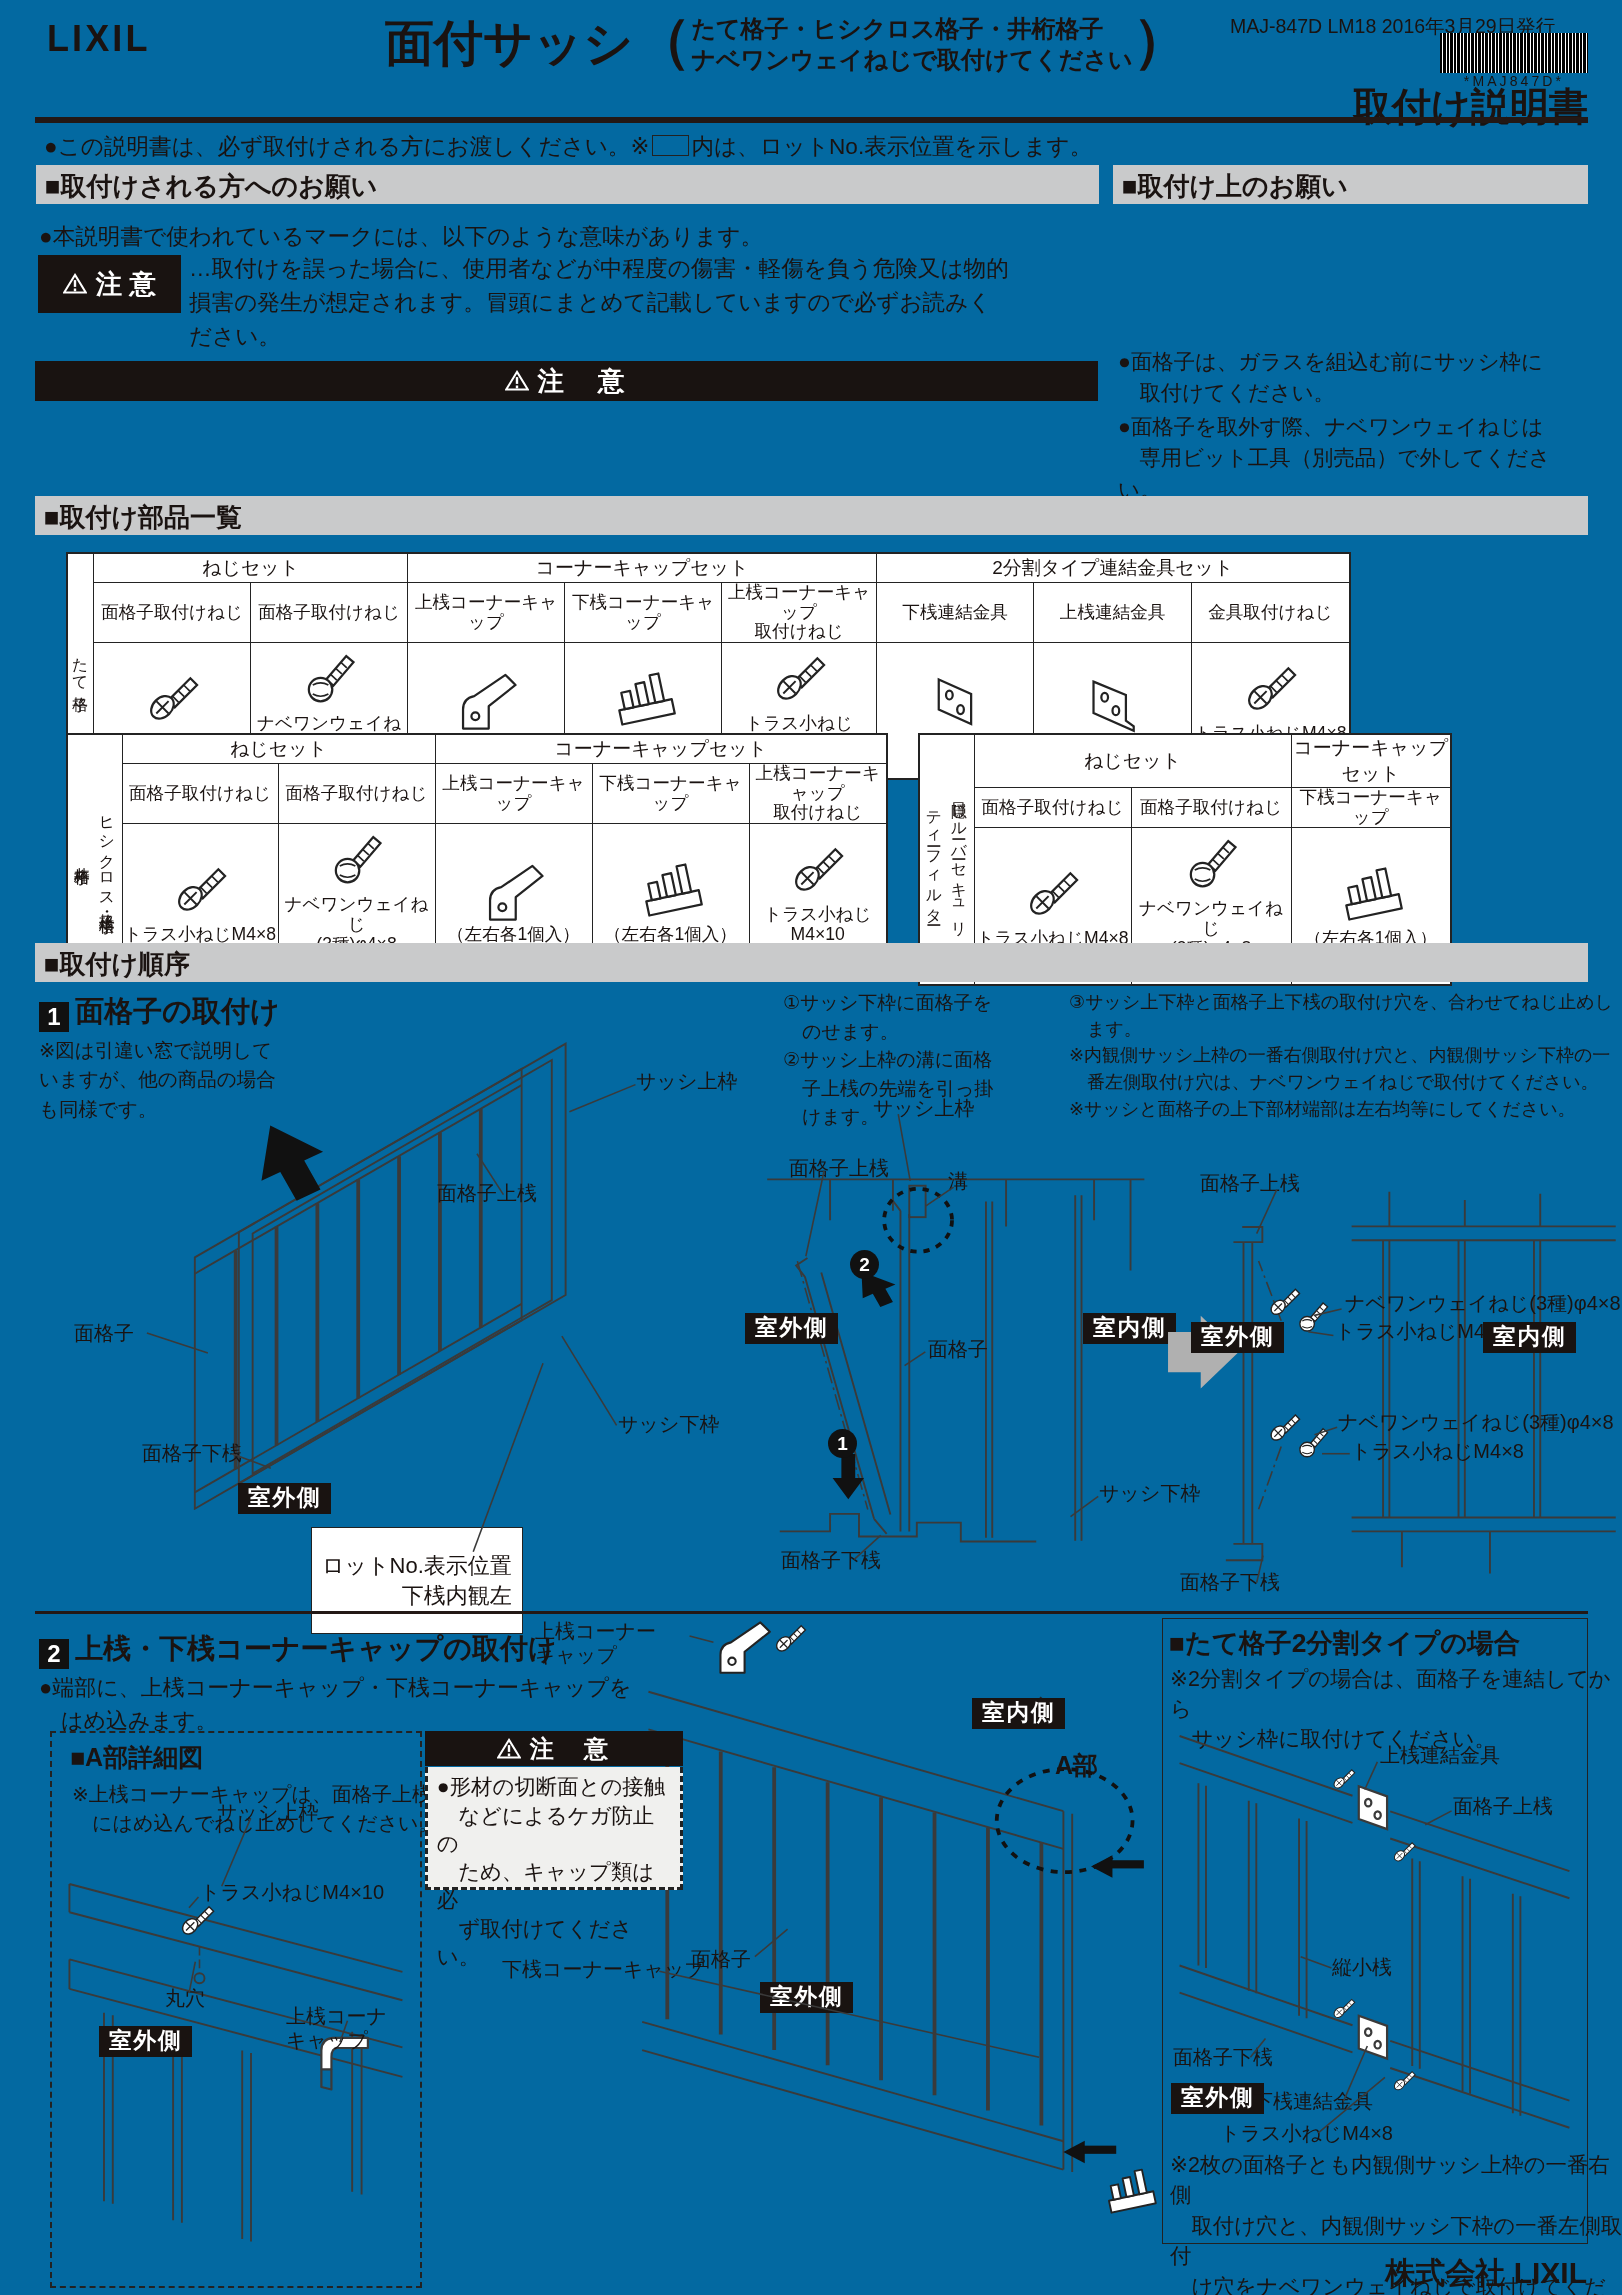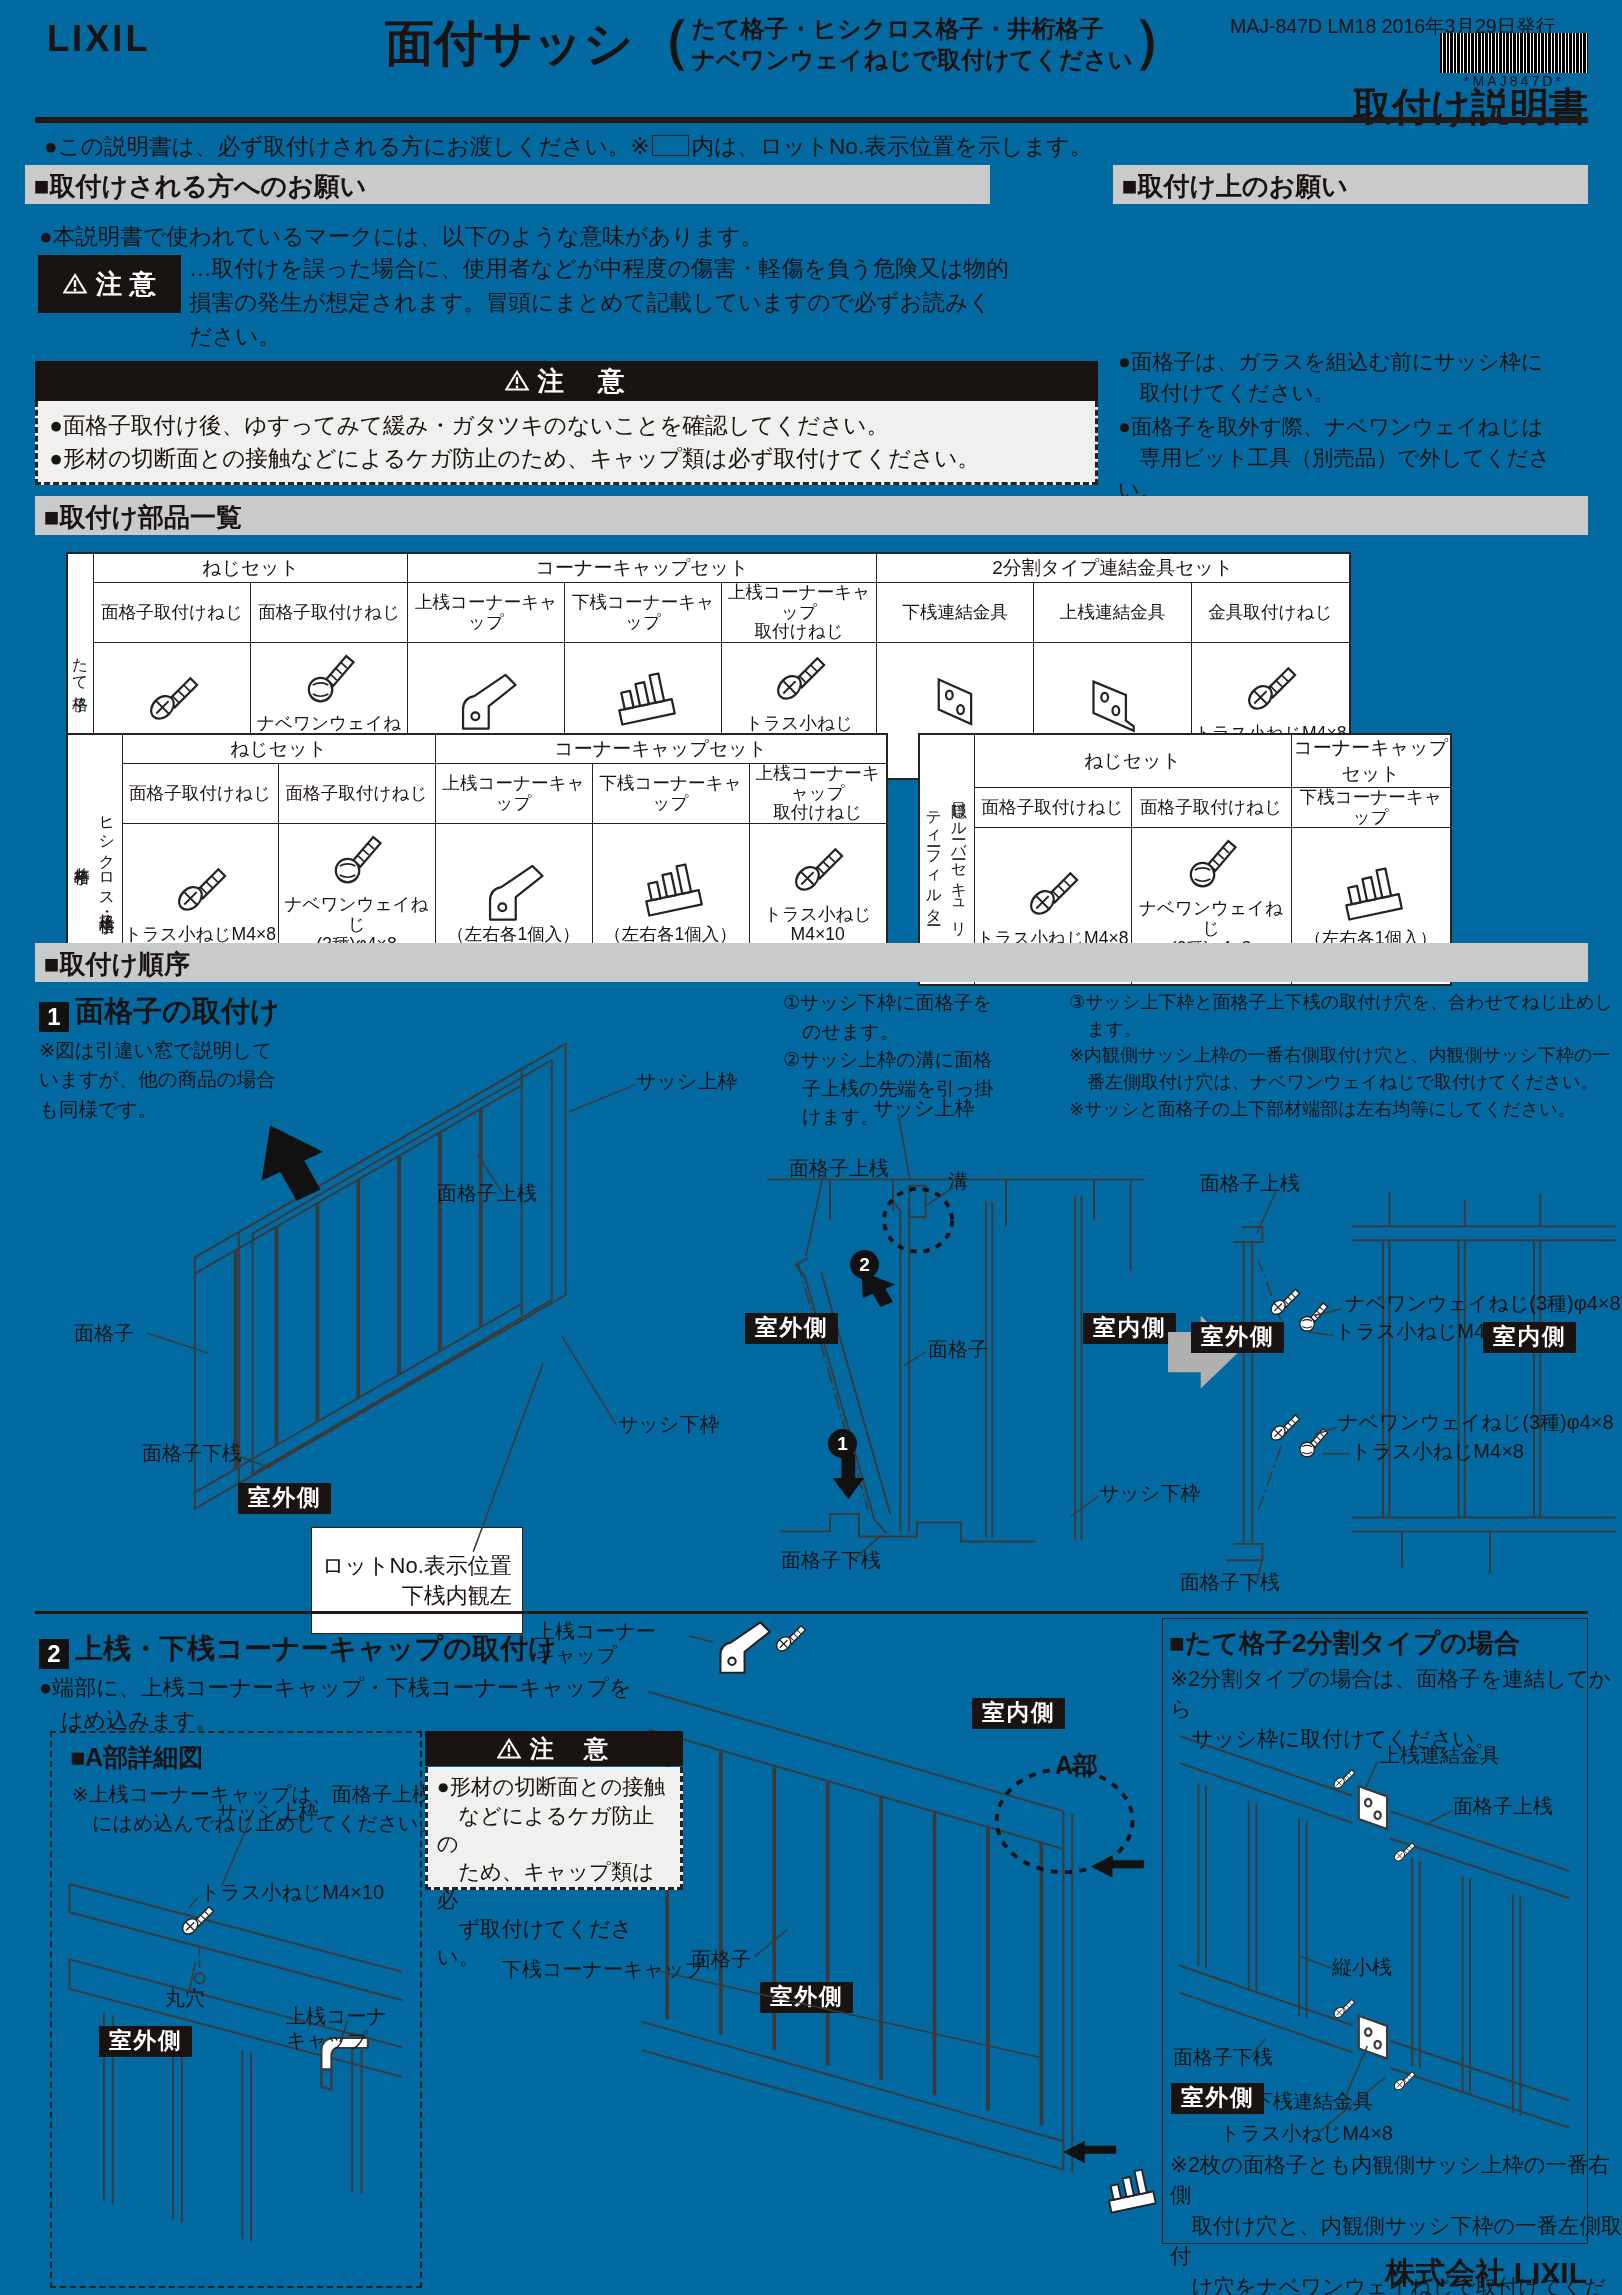--- a/index.html
+++ b/index.html
@@ -98,42 +98,38 @@
   <div class="abs barcode" style="left:1440px;top:33px;width:148px;height:40px;"></div>
   <div class="abs" style="left:1440px;top:73px;width:148px;text-align:center;font-size:14px;letter-spacing:3.1px;">*MAJ847D*</div>
   <div class="abs b" style="right:35px;top:80px;font-size:39px;">取付け説明書</div>
 
   <div class="abs hr" style="left:35px;top:117px;width:1553px;height:5.7px;"></div>
 
   <div class="abs" style="left:44px;top:131px;font-size:22.6px;">
     <span>●この説明書は、必ず取付けされる方にお渡しください。※</span><span style="display:inline-block;width:35px;height:19px;border:1.9px solid #222;vertical-align:-1.9px;margin:0 2.5px;"></span><span>内は、ロットNo.表示位置を示します。</span>
   </div>
 
-  <div class="abs gbar" style="left:25px;top:165px;width:965px;height:39px;">■取付けされる方へのお願い</div>
+  <div class="abs gbar" style="left:36px;top:165px;width:1063px;height:39px;">■取付けされる方へのお願い</div>
   <div class="abs txt" style="left:39px;top:220px;">●本説明書で使われているマークには、以下のような意味があります。</div>
 
   <div class="abs blackbar" style="left:38px;top:255px;width:143px;height:58px;font-size:26.4px;">
     <svg class="warn small" viewBox="0 0 60 52">
         <use href="#ic-warn"></use>
       </svg>
     <span>注 意</span>
   </div>
   <div class="abs txt pre" style="left:189px;top:252px;width:912px;line-height:1.5;">…取付けを誤った場合に、使用者などが中程度の傷害・軽傷を負う危険又は物的
 損害の発生が想定されます。冒頭にまとめて記載していますので必ずお読みく
 ださい。</div>
 
   <div class="abs blackbar" style="left:35px;top:361px;width:1063px;height:40px;font-size:26.4px;letter-spacing:3.8px;">
     <svg class="warn small" viewBox="0 0 60 52">
         <use href="#ic-warn"></use>
       </svg>
     <span>注　意</span>
-  </div>
-  <div class="abs dashbox" style="left:35px;top:401px;width:1063px;height:84px;border-top:none;padding:7.5px 11.3px;">
-    <div class="txt">●面格子取付け後、ゆすってみて緩み・ガタツキのないことを確認してください。</div>
-    <div class="txt">●形材の切断面との接触などによるケガ防止のため、キャップ類は必ず取付けてください。</div>
   </div>
 
   <div class="abs gbar" style="left:1113px;top:165px;width:475px;height:39px;">■取付け上のお願い</div>
   <div class="abs pre" style="left:1118px;top:347px;width:470px;font-size:21.4px;line-height:1.47;">●面格子は、ガラスを組込む前にサッシ枠に
 　取付けてください。</div>
   <div class="abs pre" style="left:1118px;top:412px;width:470px;font-size:21.4px;line-height:1.47;">●面格子を取外す際、ナベワンウェイねじは
 　専用ビット工具（別売品）で外してください。</div>
 
   <div class="abs gbar" style="left:35px;top:496px;width:1553px;height:39px;">■取付け部品一覧</div>
 

